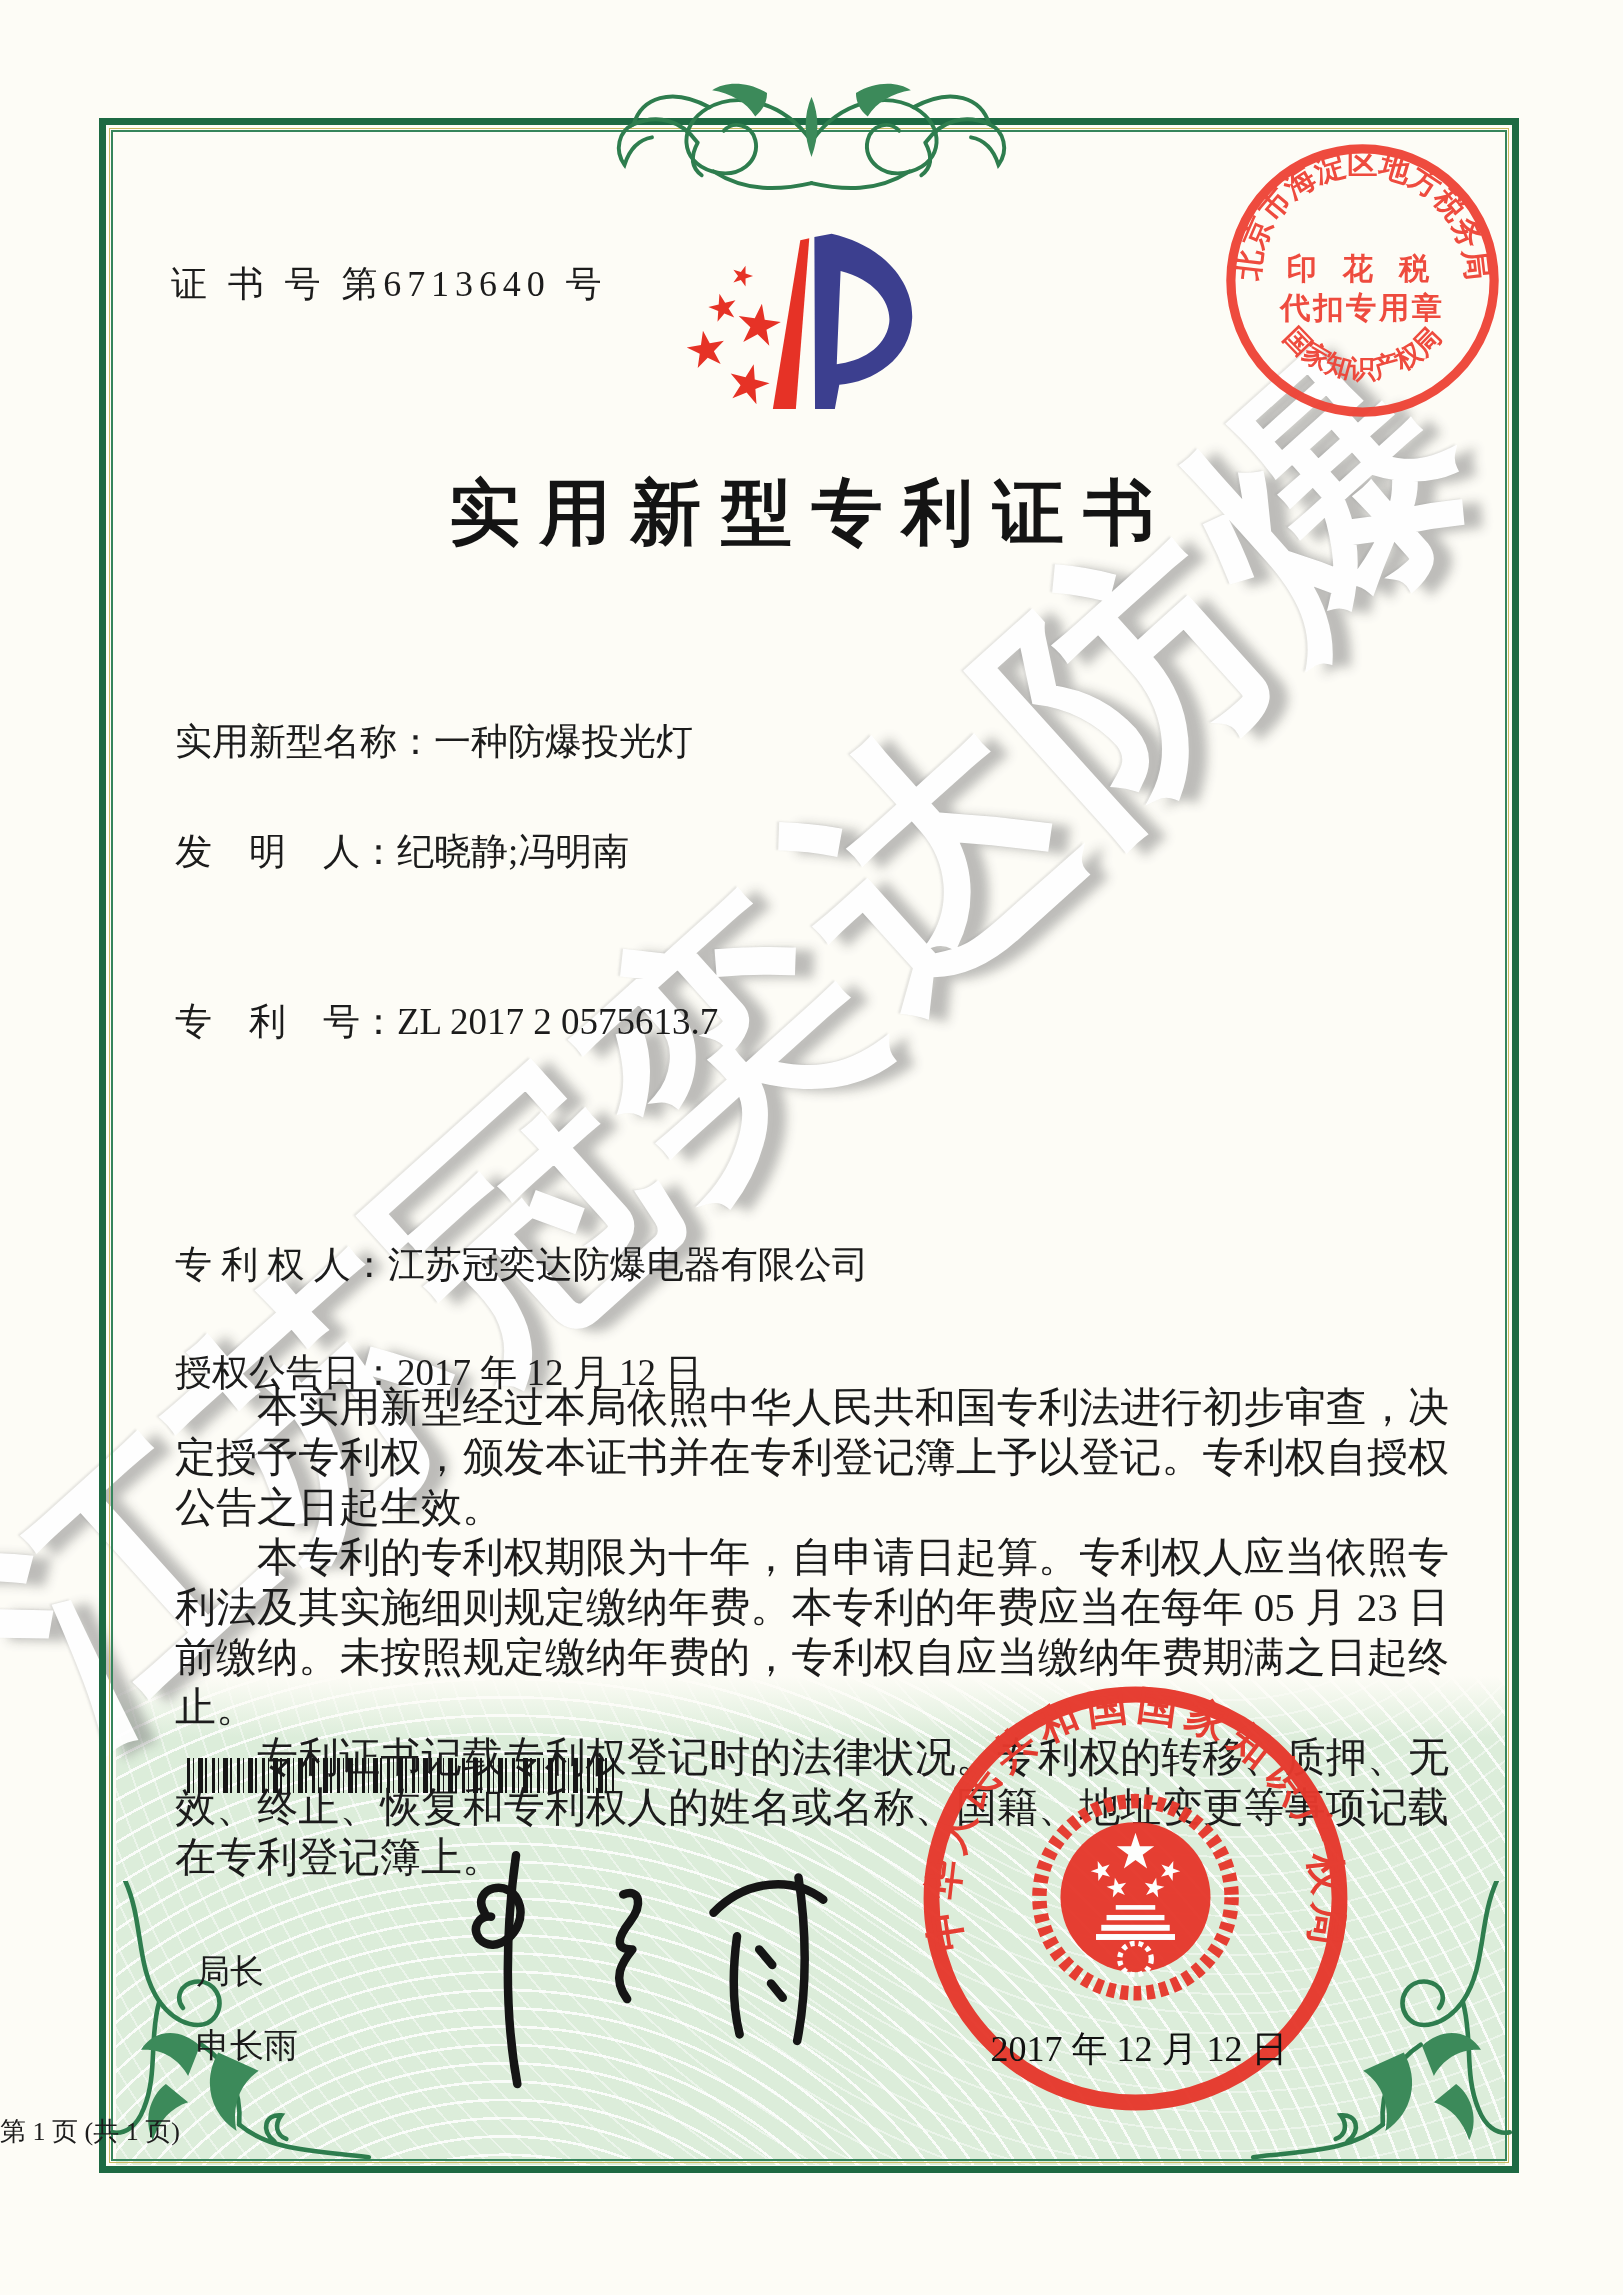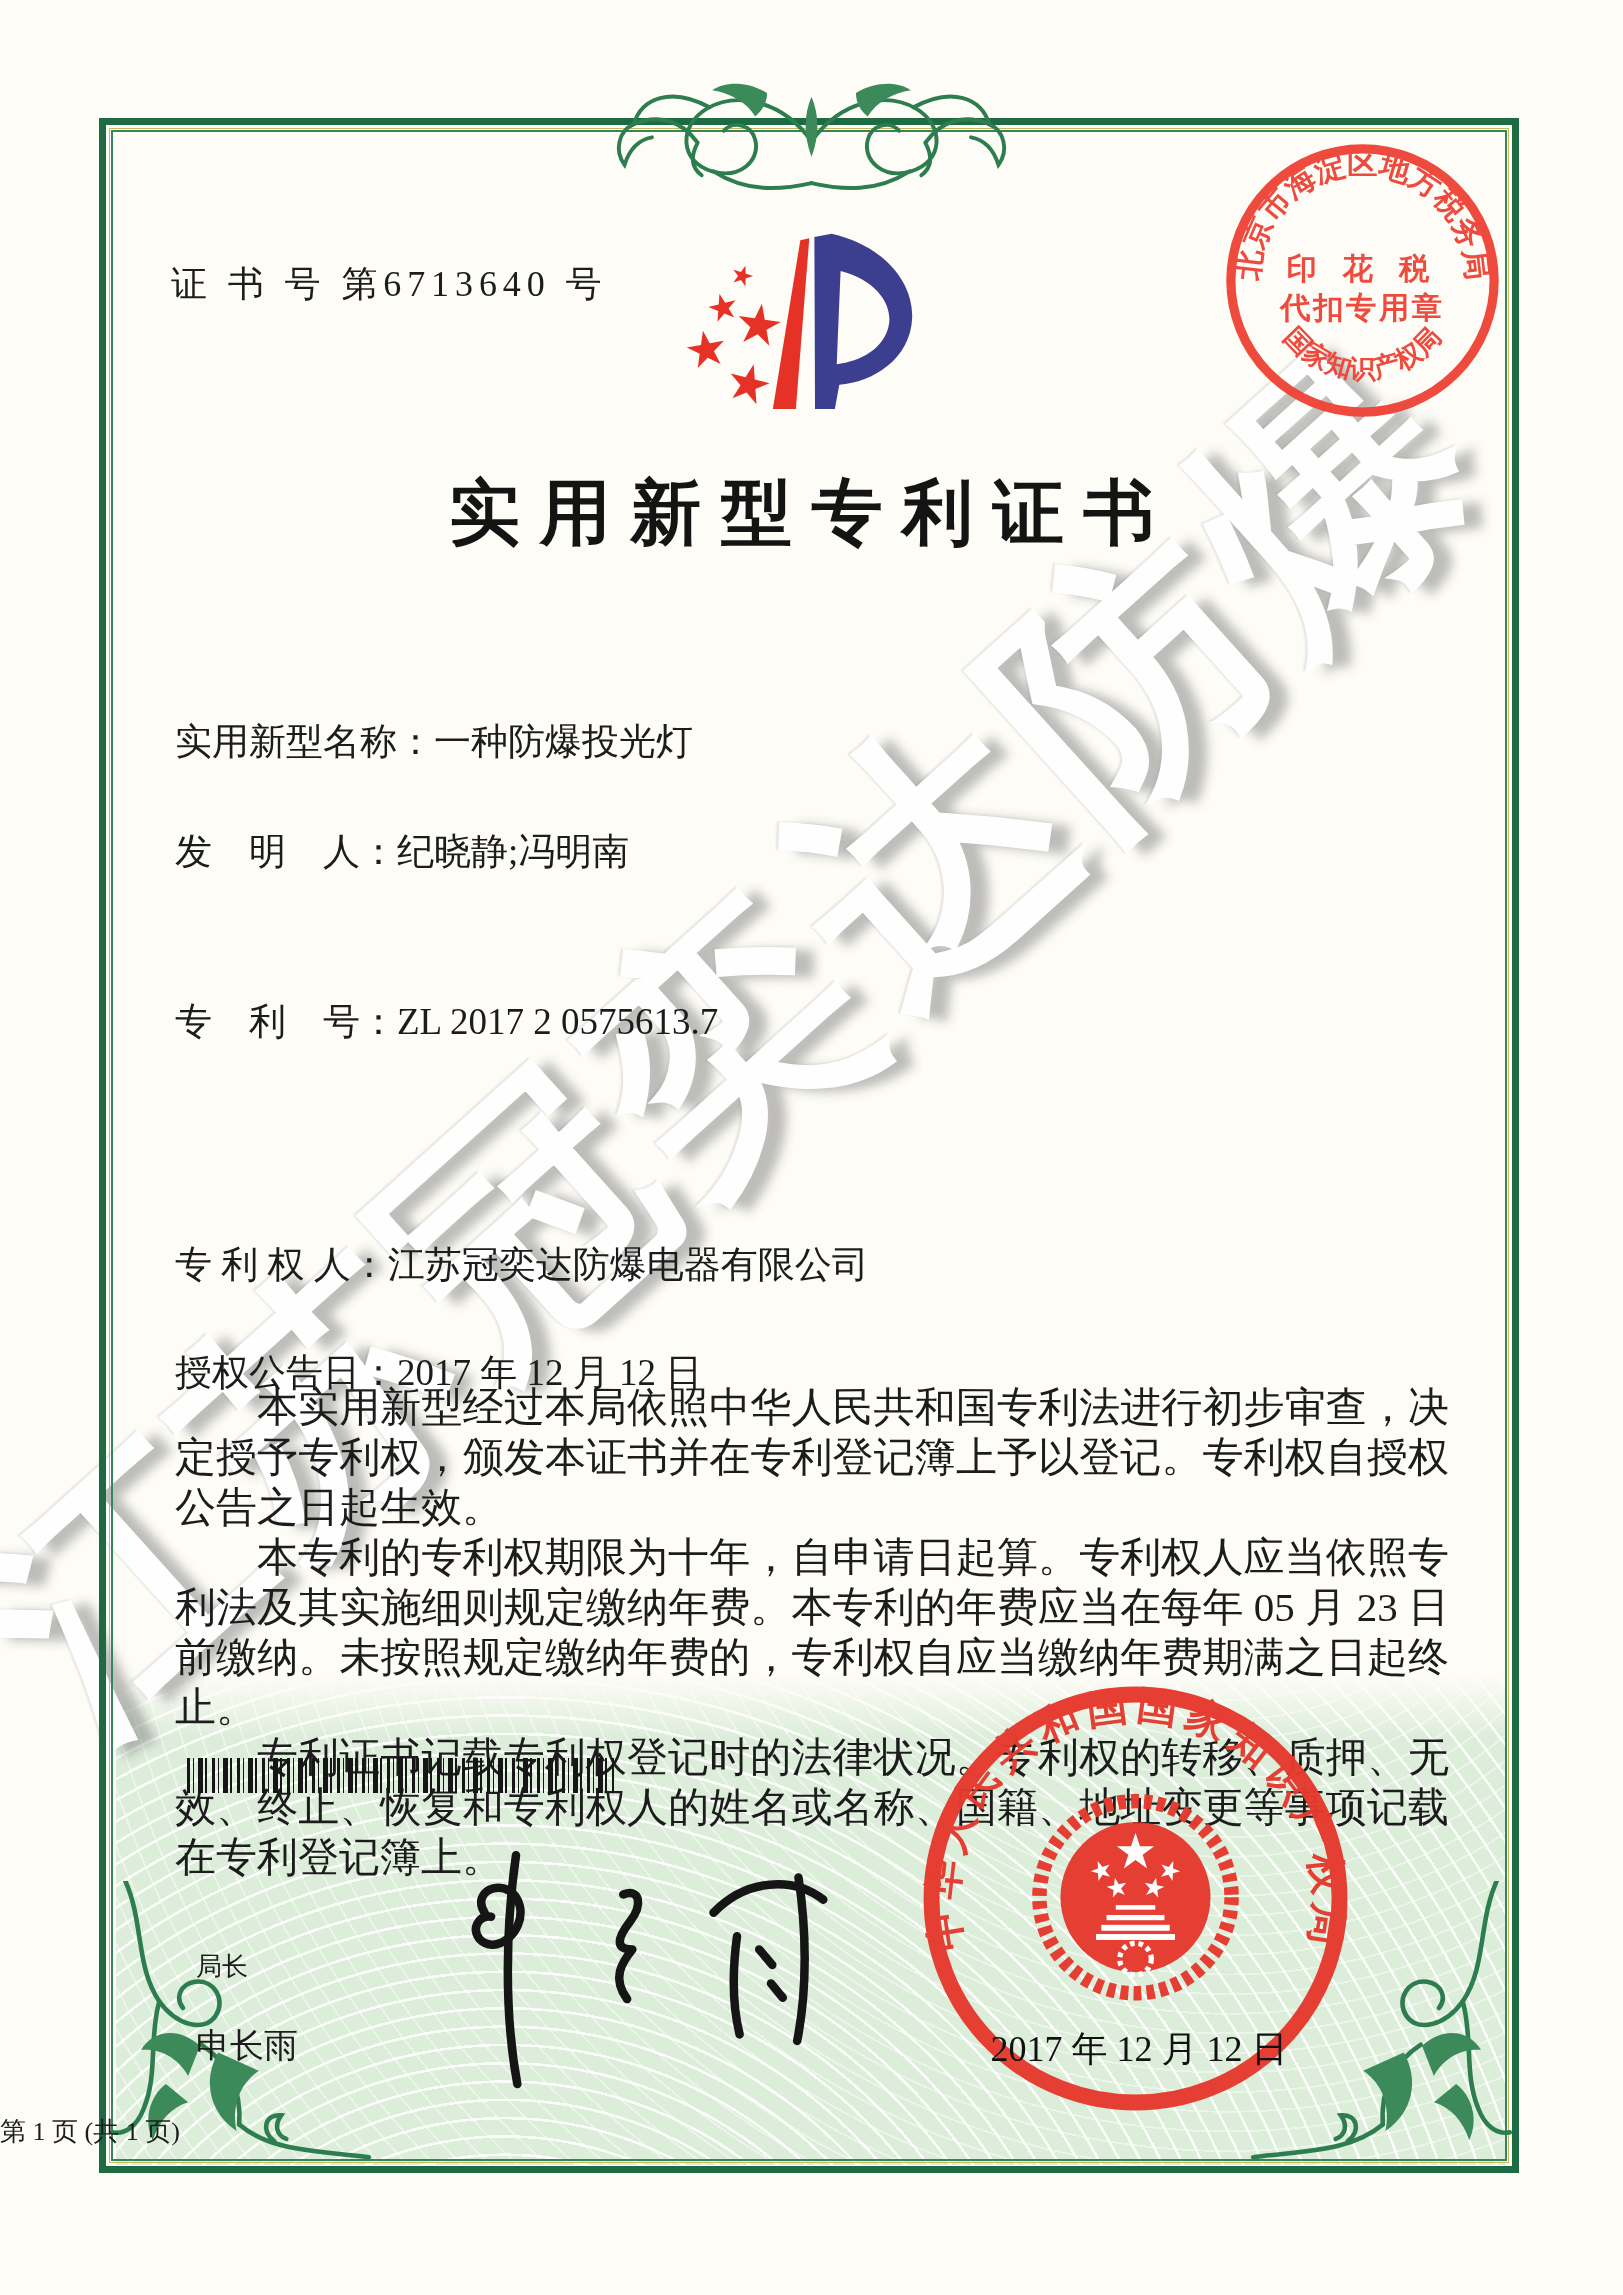--- a/index.html
+++ b/index.html
@@ -42,21 +42,21 @@
          font-size:41px;line-height:50px;text-align:justify;}
   .paras p{margin:0;text-indent:2em;}
 
   
   .barcode{position:absolute;left:187px;top:1758px;width:427px;height:35px;z-index:4;
            background:repeating-linear-gradient(90deg,
              #161616 0 3.3px,transparent 3.3px 5.9px,
              #161616 5.9px 7.2px,transparent 7.2px 11px,
              #161616 11px 16.4px,transparent 16.4px 18.3px,
              #161616 18.3px 20px,transparent 20px 25px);}
-  .director-title{position:absolute;left:196px;top:1949px;font-size:26px;z-index:4;
+  .director-title{position:absolute;left:196px;top:1949px;font-size:34px;z-index:4;
                   font-family:"DejaVu Sans","Liberation Sans",sans-serif;font-weight:500;}
   .director-name{position:absolute;left:196px;top:2023px;font-size:34px;z-index:4;
                  font-family:"DejaVu Sans","Liberation Sans",sans-serif;font-weight:500;text-align:center;}
   .signature{position:absolute;left:406px;top:1850px;z-index:6;}
   .main-seal{position:absolute;left:917px;top:1680px;z-index:5;opacity:.97;}
   .issue-date{position:absolute;left:956px;top:2025px;width:366px;text-align:center;
               font-size:36px;z-index:7;color:#111;}
   .footer{position:absolute;left:0;right:0;top:2114px;text-align:left;font-size:26px;z-index:4;}
 
   .ornament{position:absolute;z-index:3;pointer-events:none;}

